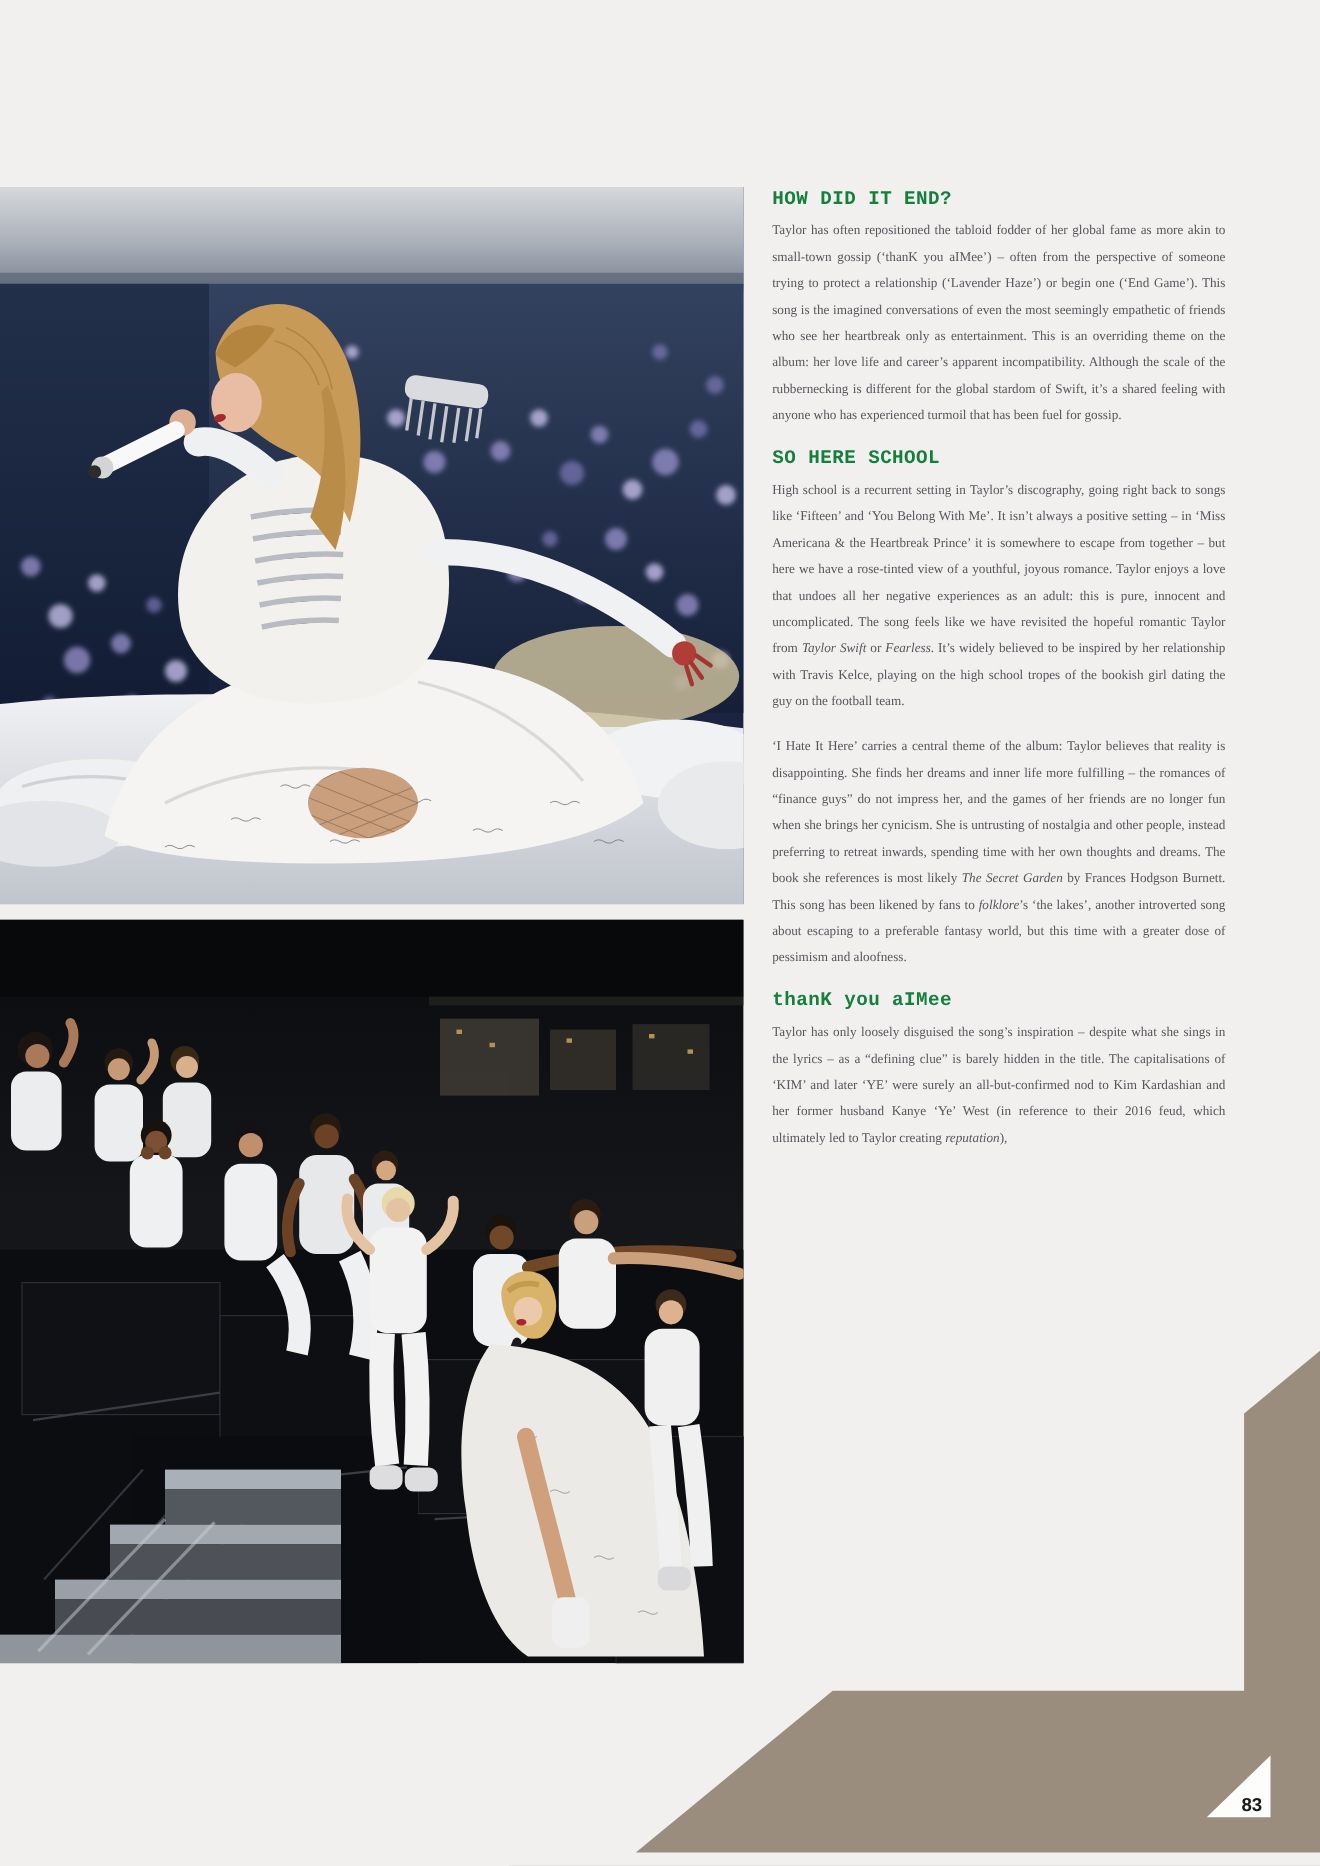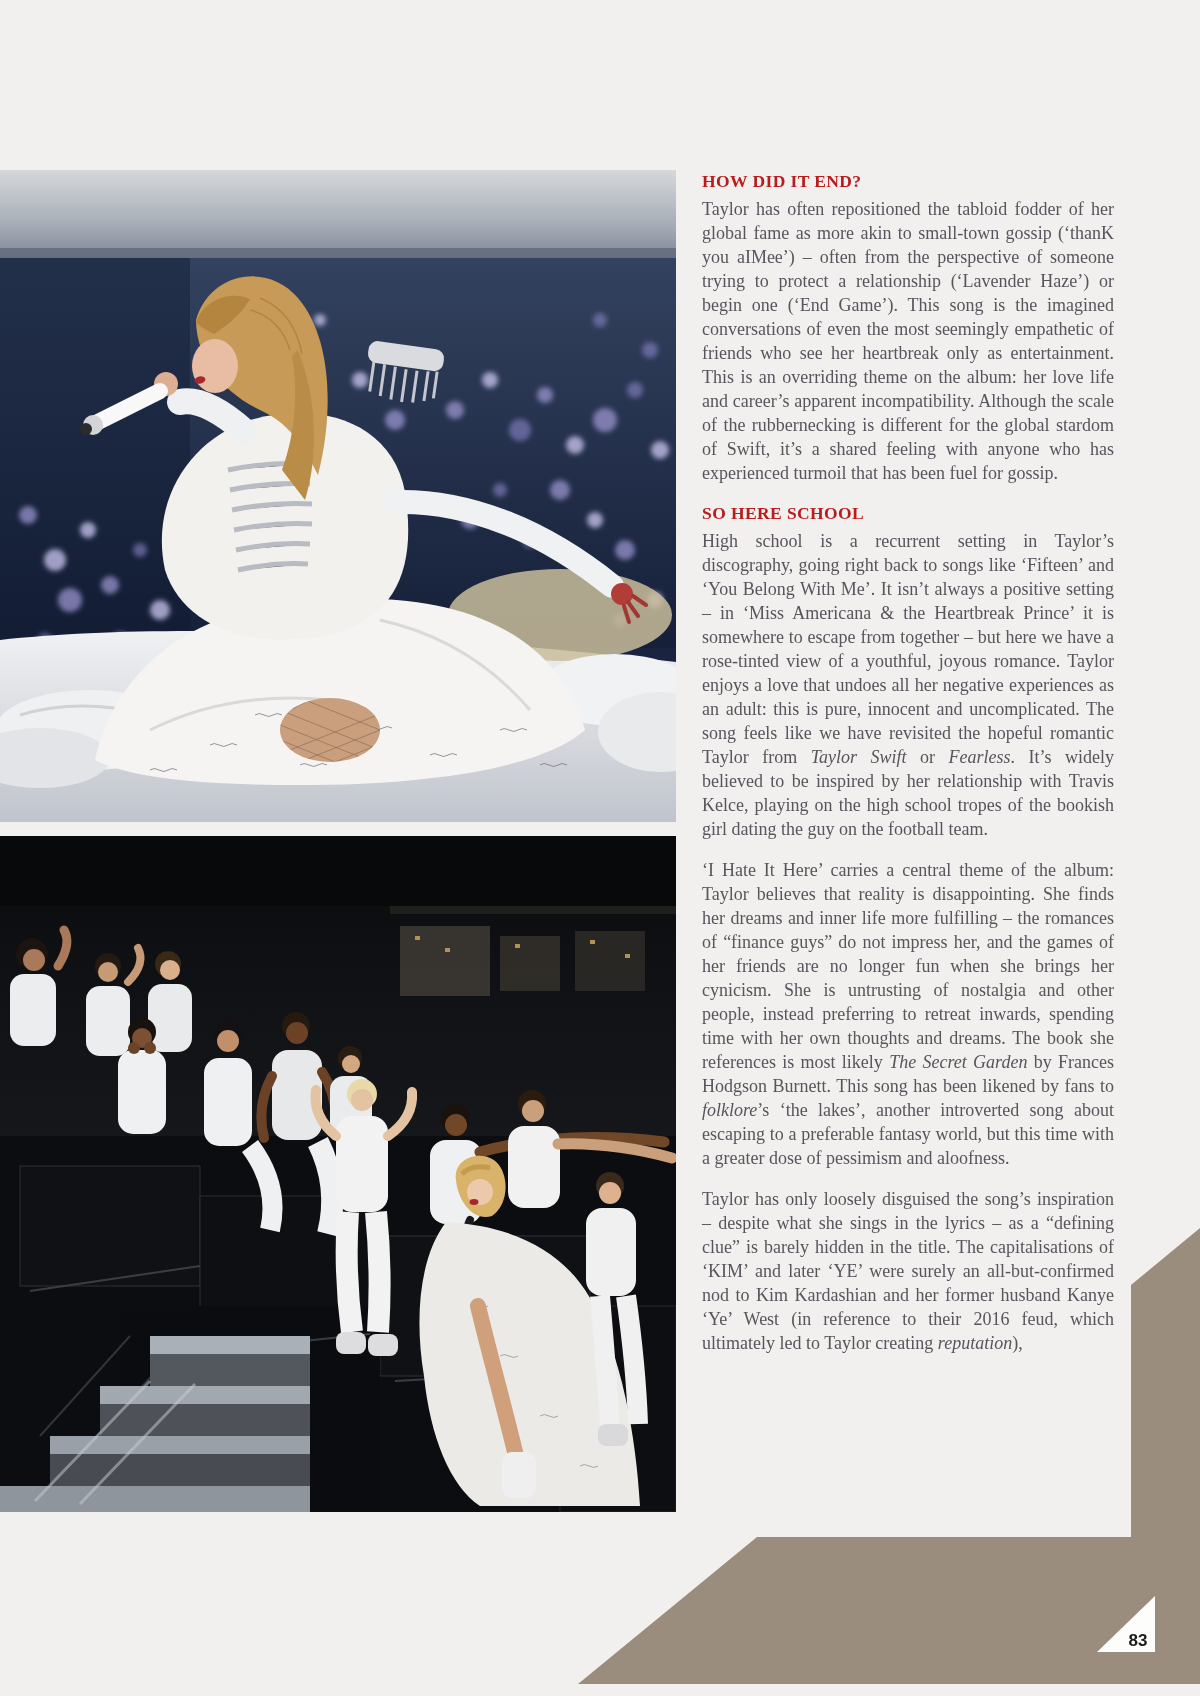--- a/index.html
+++ b/index.html
@@ -7,26 +7,26 @@
     position:relative;width:1200px;height:1696px;margin:0 auto;
     background:#f1f0ee;overflow:hidden;
     font-family:"Liberation Serif", serif;
   }
   .photo{position:absolute;left:0;display:block;}
   .photo-top{top:170px;width:676px;height:652px;}
   .photo-bottom{top:836px;width:676px;height:676px;}
   .column{position:absolute;left:702px;top:170px;width:412px;}
   .column section{margin:0 0 17px;}
   .h{
-    font-family:Liberation Serif, serif;font-weight:700;
+    font-family:Liberation Mono, monospace;font-weight:700;
     font-size:17.5px;line-height:22px;letter-spacing:.4px;
-    color:#b91c1c;margin:0 0 5px;
+    color:#15803d;margin:0 0 5px;
   }
   .b{
-    font-size:18px;line-height:24px;color:#57555c;
+    font-size:12px;line-height:24px;color:#57555c;
     text-align:justify;margin:0;
   }
   .b i{font-style:italic;}
   .deco{position:absolute;left:0;top:0;width:1200px;height:1696px;pointer-events:none;}
   .pageno{
     font-family:"Liberation Sans", sans-serif;font-weight:700;font-size:17px;
   }
 </style>
 </head>
 <body>
@@ -322,20 +322,21 @@
       <p class="b"><span>Taylor has often repositioned the tabloid fodder of her global fame as more akin to small-town gossip (‘thanK you aIMee’) – often from the perspective of someone trying to protect a relationship (‘Lavender Haze’) or begin one (‘End Game’). This song is the imagined conversations of even the most seemingly empathetic of friends who see her heartbreak only as entertainment. This is an overriding theme on the album: her love life and career’s apparent incompatibility. Although the scale of the rubbernecking is different for the global stardom of Swift, it’s a shared feeling with anyone who has experienced turmoil that has been fuel for gossip.</span></p>
     </section>
     <section>
       <h2 class="h">SO HERE SCHOOL</h2>
       <p class="b"><span>High school is a recurrent setting in Taylor’s discography, going right back to songs like ‘Fifteen’ and ‘You Belong With Me’. It isn’t always a positive setting – in ‘Miss Americana &amp; the Heartbreak Prince’ it is somewhere to escape from together – but here we have a rose-tinted view of a youthful, joyous romance. Taylor enjoys a love that undoes all her negative experiences as an adult: this is pure, innocent and uncomplicated. The song feels like we have revisited the hopeful romantic Taylor from </span><i>Taylor Swift</i><span> or </span><i>Fearless</i><span>. It’s widely believed to be inspired by her relationship with Travis Kelce, playing on the high school tropes of the bookish girl dating the guy on the football team.</span></p>
     </section>
     <section>
       <p class="b"><span>‘I Hate It Here’ carries a central theme of the album: Taylor believes that reality is disappointing. She finds her dreams and inner life more fulfilling – the romances of “finance guys” do not impress her, and the games of her friends are no longer fun when she brings her cynicism. She is untrusting of nostalgia and other people, instead preferring to retreat inwards, spending time with her own thoughts and dreams. The book she references is most likely </span><i>The Secret Garden</i><span> by Frances Hodgson Burnett. This song has been likened by fans to </span><i>folklore</i><span>’s ‘the lakes’, another introverted song about escaping to a preferable fantasy world, but this time with a greater dose of pessimism and aloofness.</span></p>
     </section>
     <section>
+      <h2 class="h">thanK you aIMee</h2>
       <p class="b"><span>Taylor has only loosely disguised the song’s inspiration – despite what she sings in the lyrics – as a “defining clue” is barely hidden in the title. The capitalisations of ‘KIM’ and later ‘YE’ were surely an all-but-confirmed nod to Kim Kardashian and her former husband Kanye ‘Ye’ West (in reference to their 2016 feud, which ultimately led to Taylor creating </span><i>reputation</i><span>),</span></p>
     </section>
   </main>
 
   <svg class="deco" viewBox="0 0 1200 1696">
     <polygon points="1200,1228 1131,1285 1131,1537 757,1537 578,1684 1200,1684" fill="#9a8d7e"></polygon>
     <polygon points="1097,1652 1155,1652 1155,1596" fill="#fdfdfb"></polygon>
     <text class="pageno" x="1138" y="1646" text-anchor="middle" fill="#1a1a1a">83</text>
   </svg>
 

